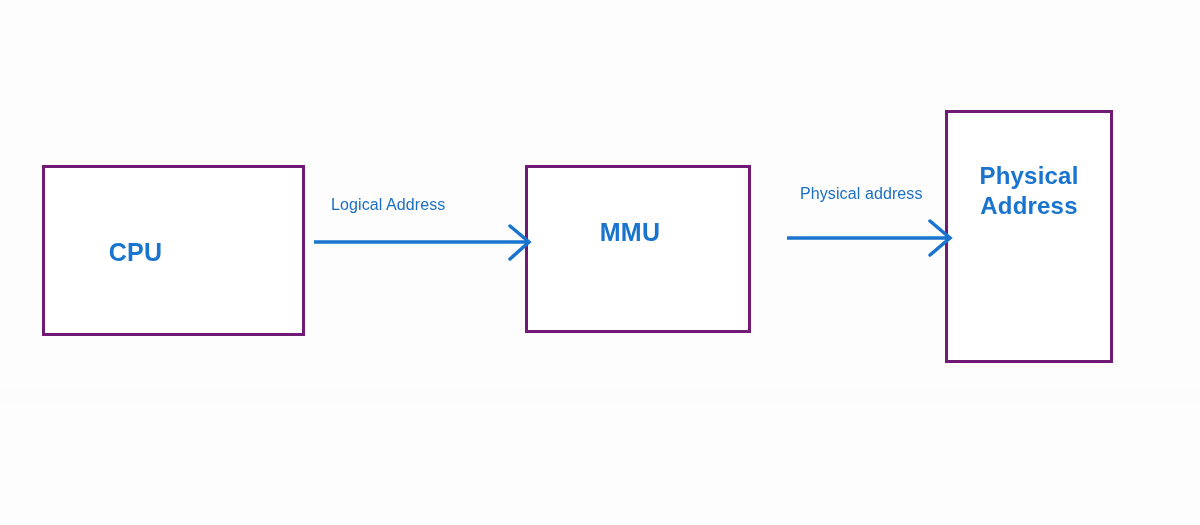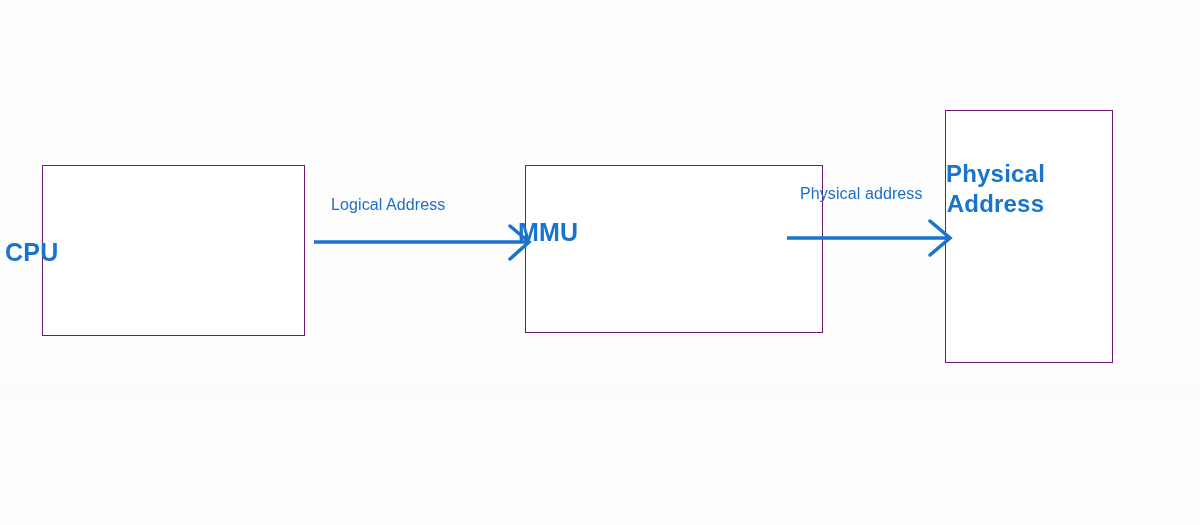--- a/index.html
+++ b/index.html
@@ -31,24 +31,25 @@
     opacity: 0.75;
     pointer-events: none;
   }
   .noise-band.b1 { top: 386px; height: 18px; }
   .noise-band.b2 { top: 410px; height: 12px; background: #fcfcfd; }
   .noise-band.b3 { top: 430px; height: 10px; background: #fcfcfd; }
 
   .node-box {
     position: absolute;
     box-sizing: border-box;
-    border: 1px solid #701a75;
+    border: 3px solid #701a75;
     background: #ffffff;
     display: flex;
     align-items: center;
+    justify-content: center;
   }
 
   .node-label {
     color: #1874ce;
     font-weight: bold;
     text-align: center;
     letter-spacing: 0.2px;
     line-height: 1.25;
   }
 
@@ -61,21 +62,21 @@
   #box-cpu .node-label {
     font-size: 25px;
     position: relative;
     top: 2px;
     left: -38px;
   }
 
   #box-mmu {
     left: 525px;
     top: 165px;
-    width: 298px;
+    width: 226px;
     height: 168px;
   }
   #box-mmu .node-label {
     font-size: 25px;
     position: relative;
     top: -16px;
     left: -8px;
   }
 
   #box-physical-memory {

